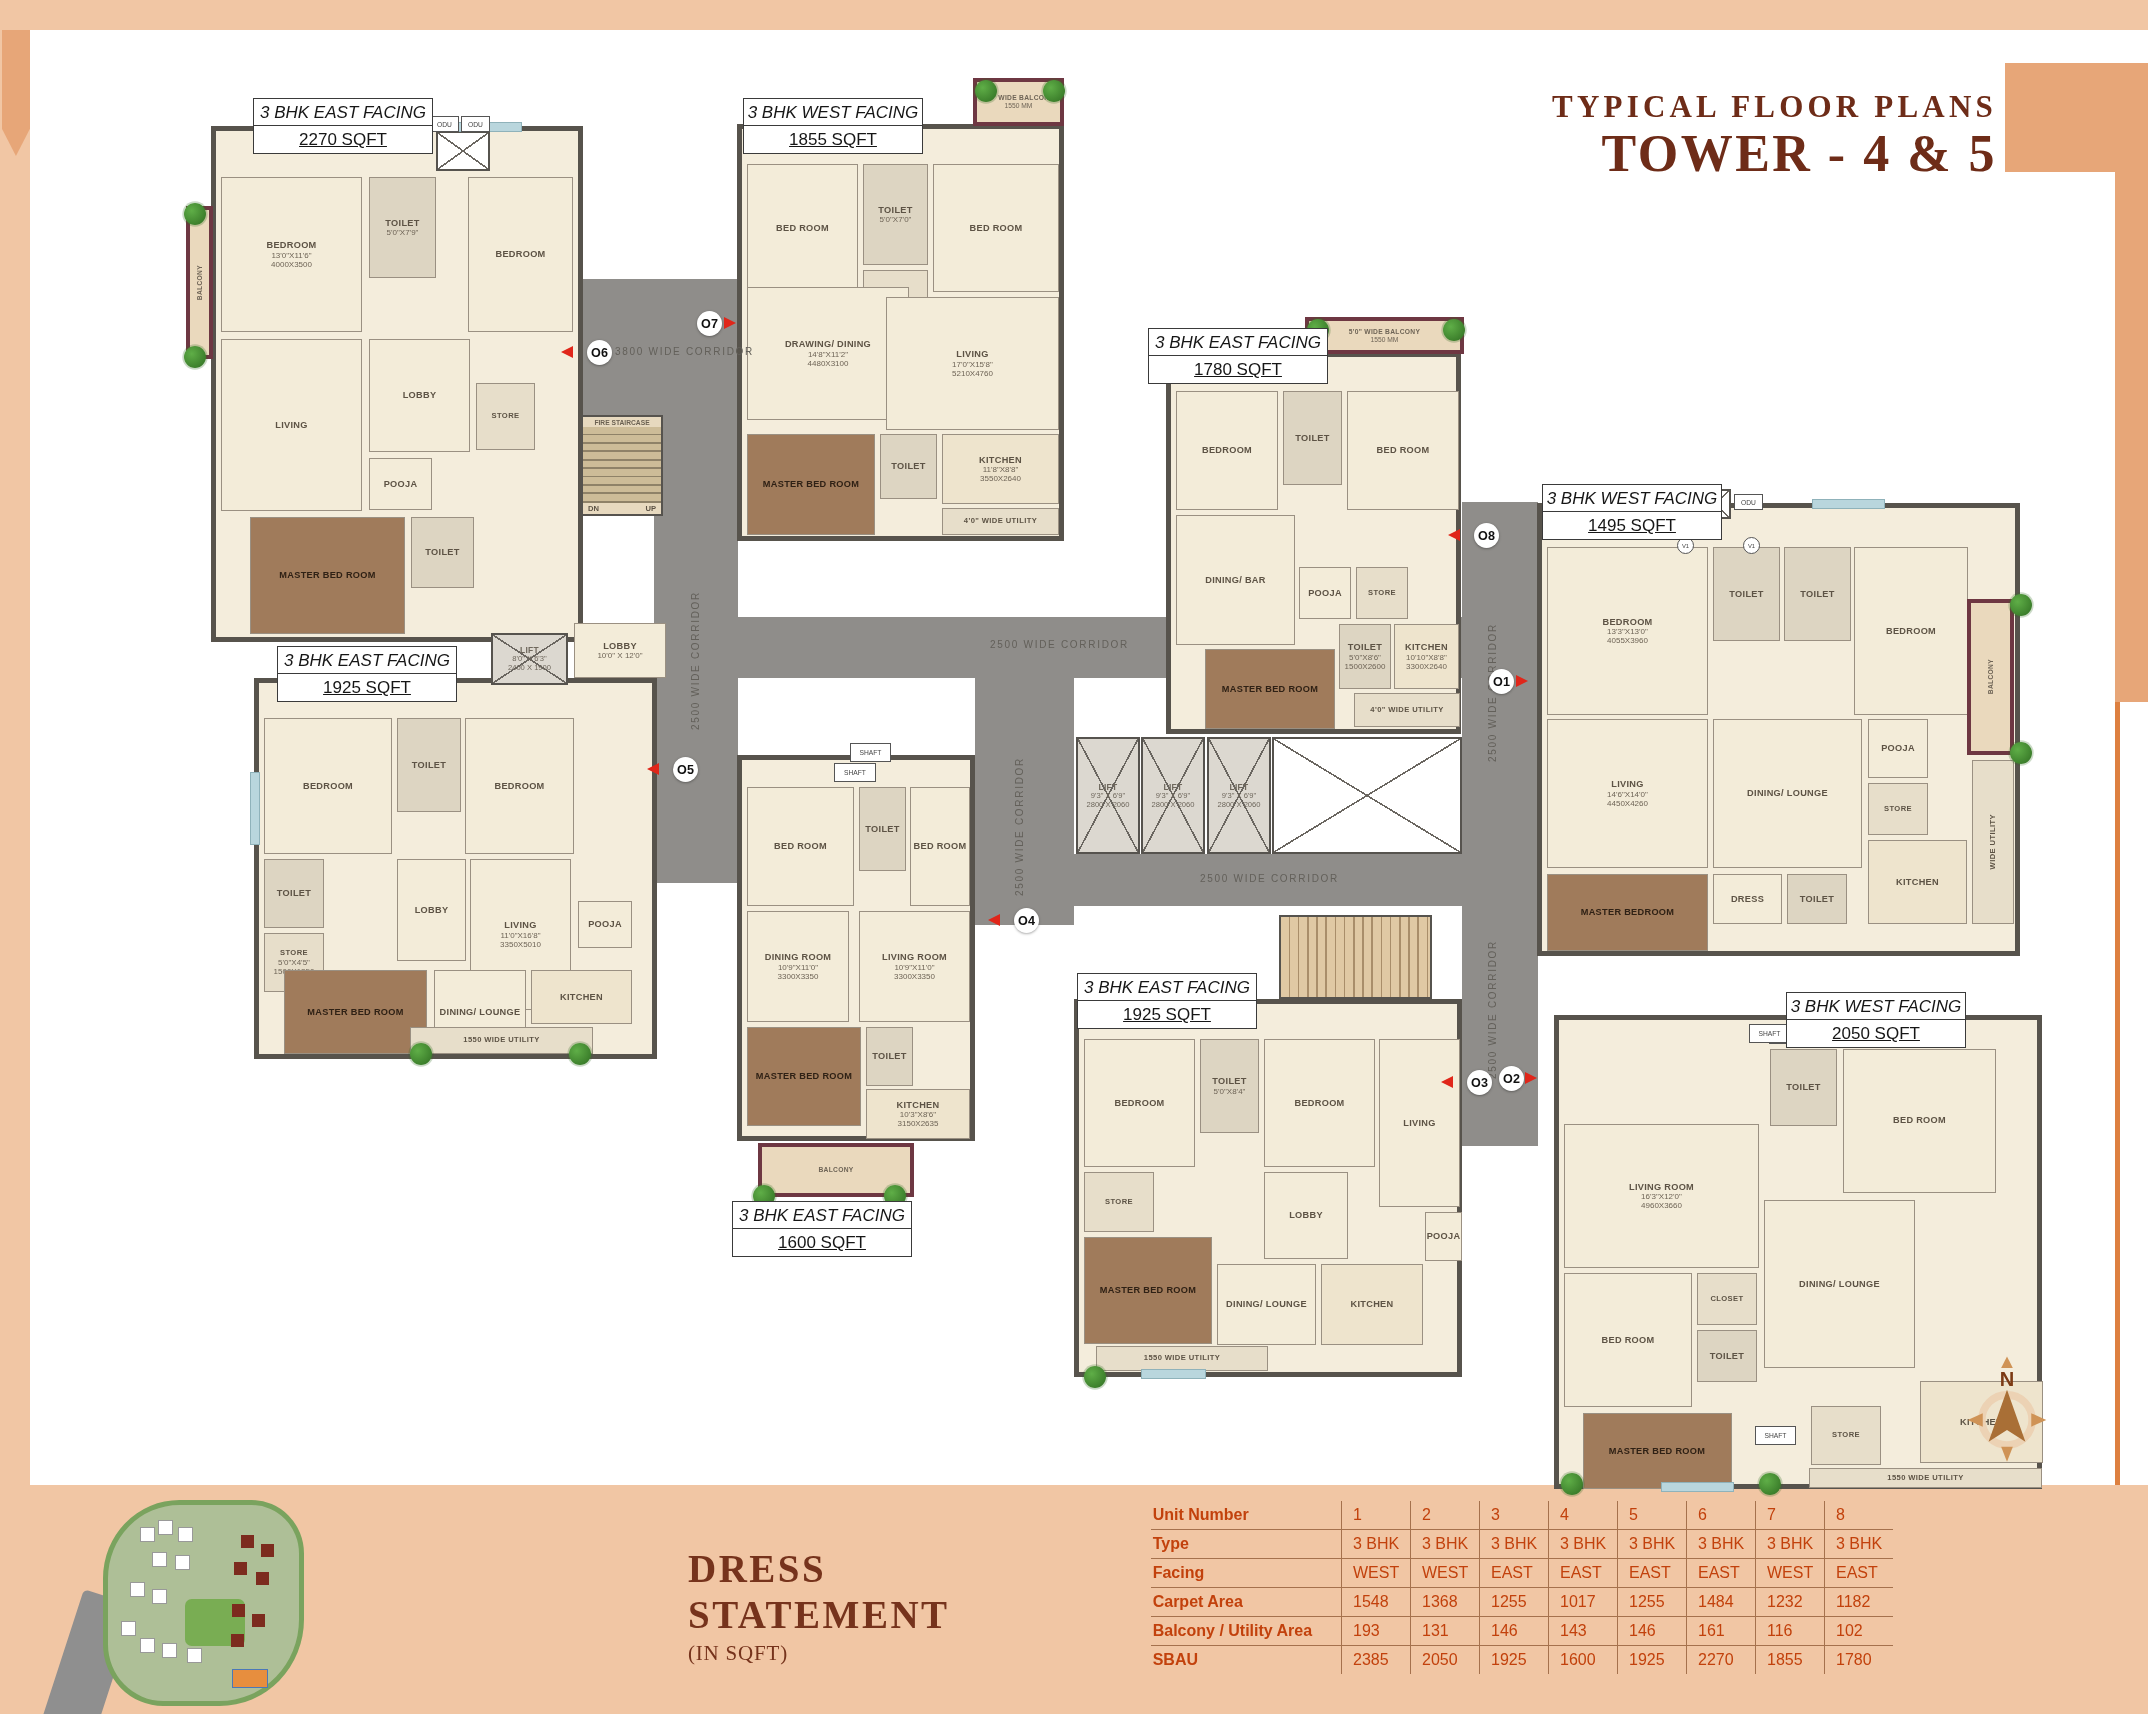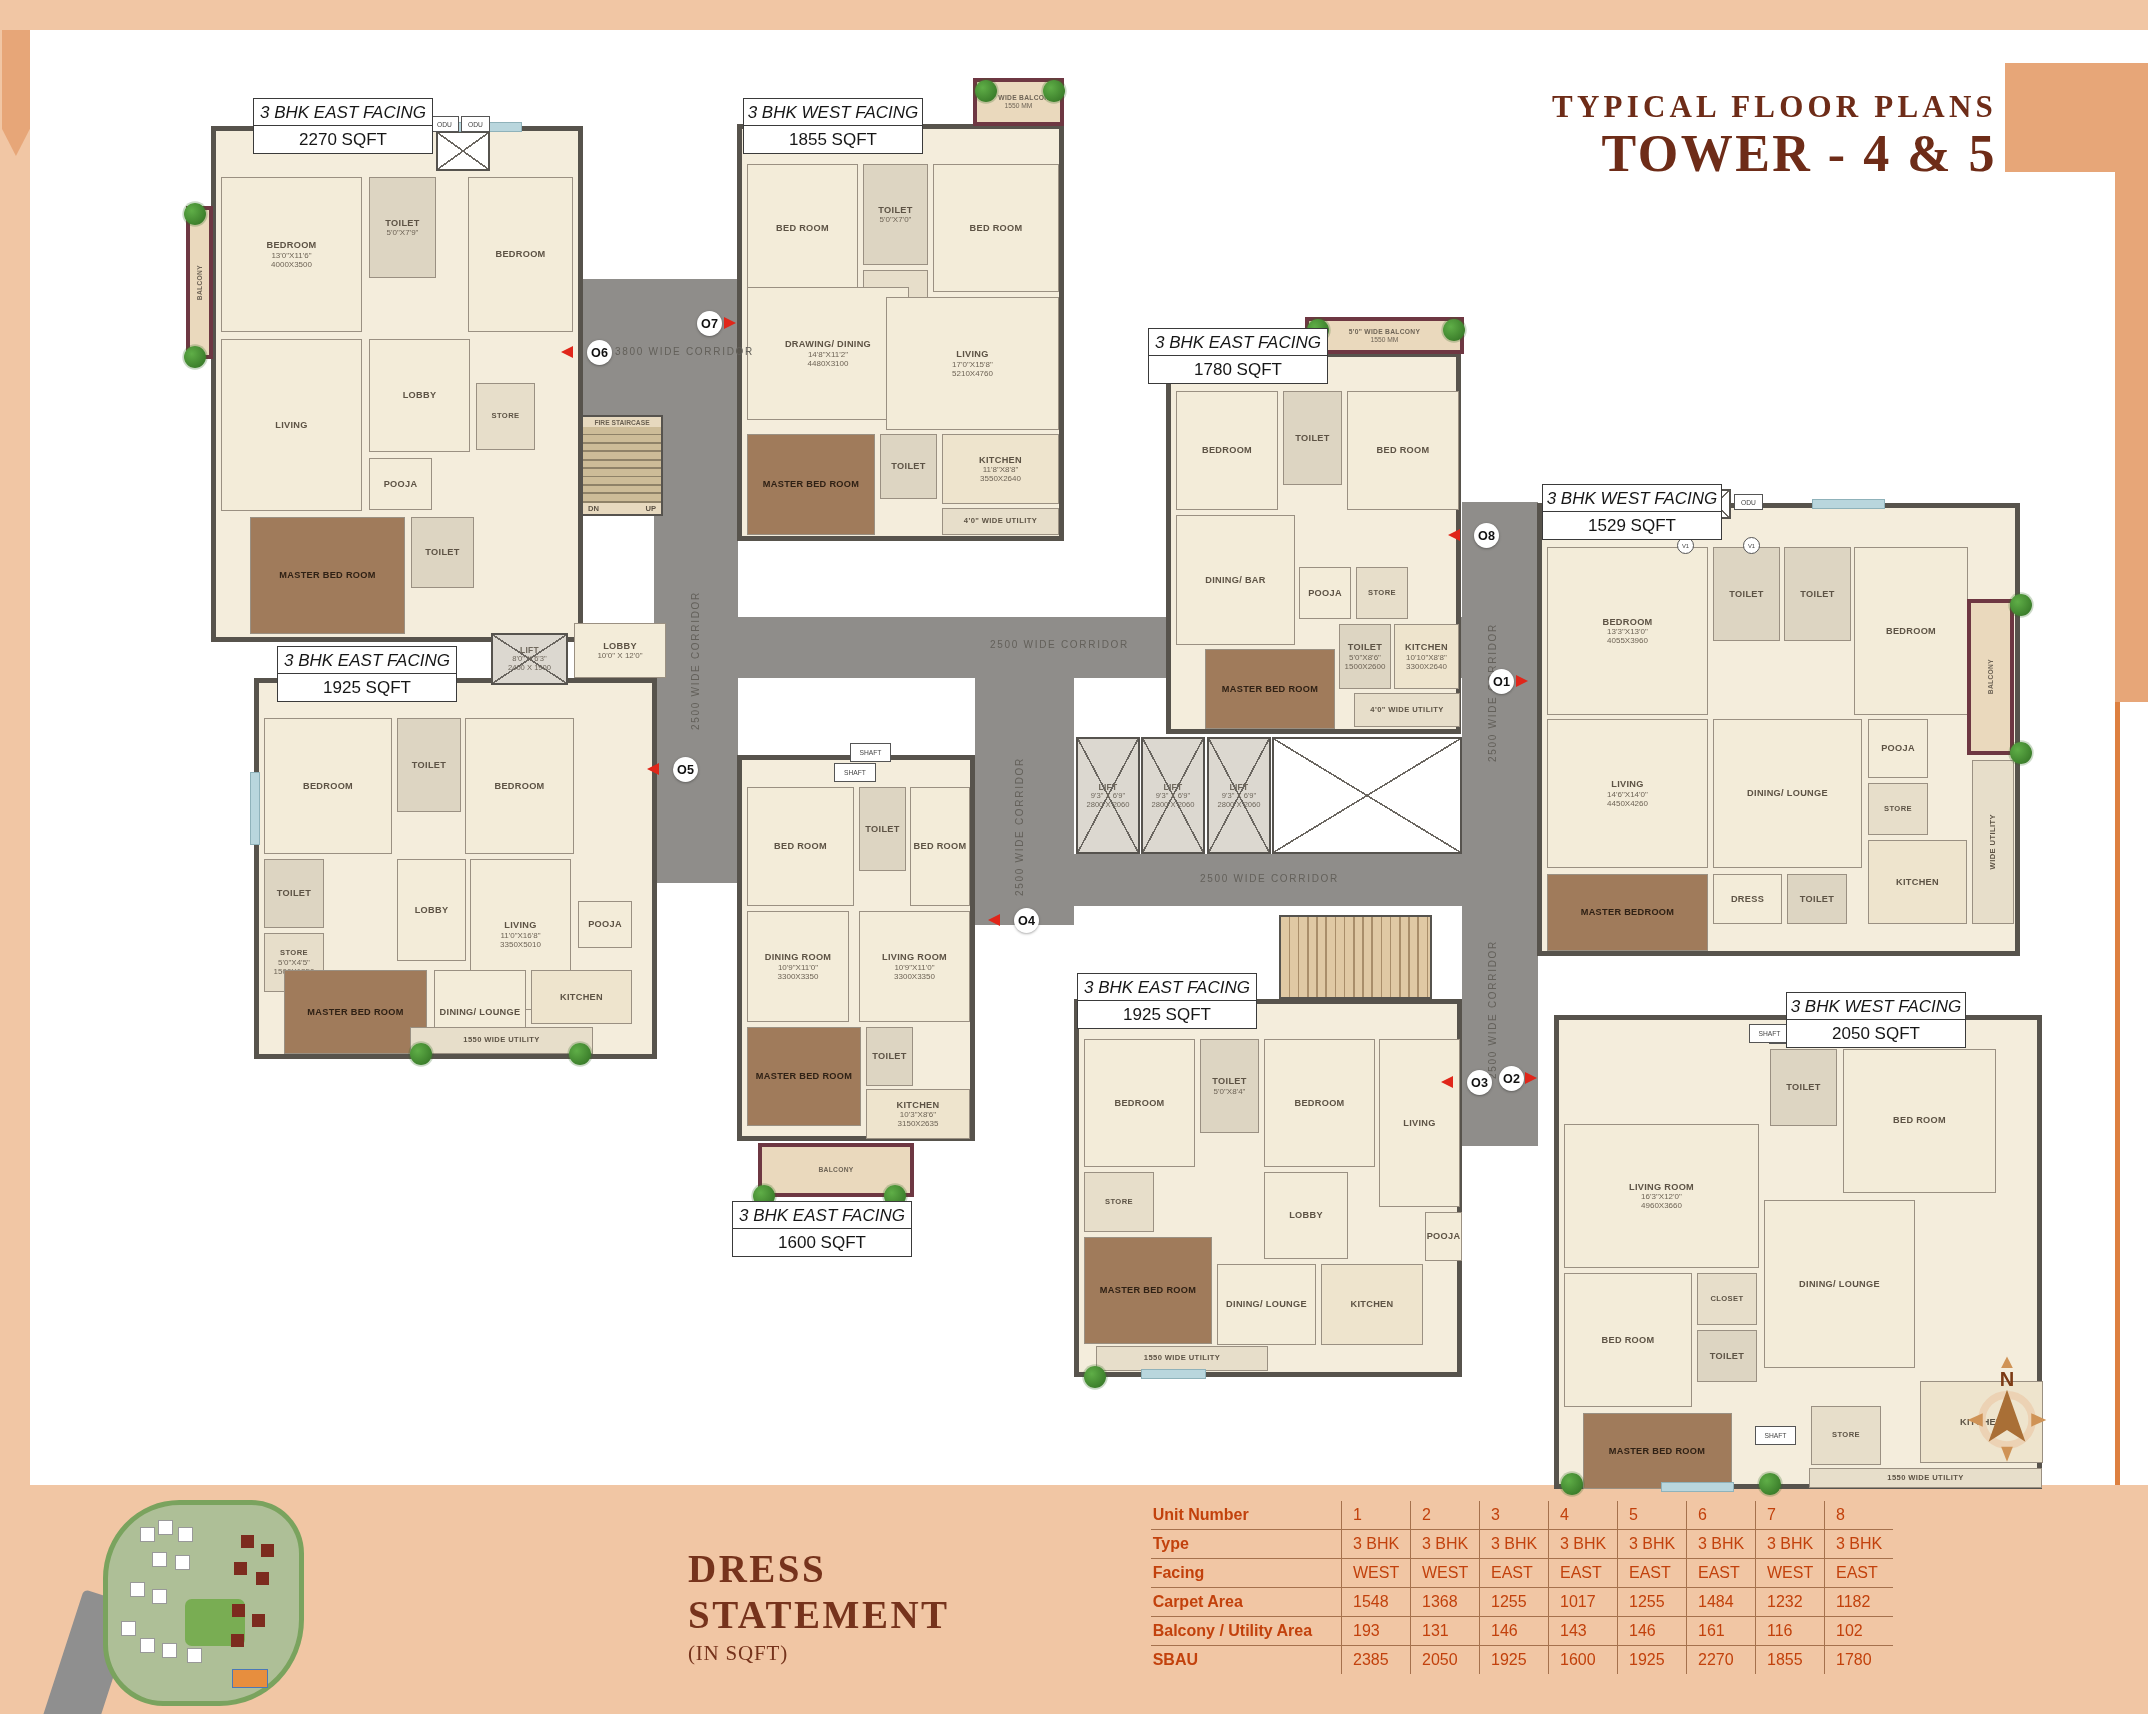--- a/index.html
+++ b/index.html
@@ -7,21 +7,21 @@
         font-family:"Liberation Sans",sans-serif;}
   .band{position:absolute;background:#f1c6a4;}
   .decor{position:absolute;background:#e7a678;}
   #title-small{position:absolute;left:1359px;top:89px;width:638px;text-align:right;
     font:700 31px "Liberation Serif",serif;color:#6e2c18;letter-spacing:4.2px;}
   #title-large{position:absolute;left:1359px;top:124px;width:638px;text-align:right;
     font:700 52px "Liberation Serif",serif;color:#6e2c18;letter-spacing:2.5px;}
   .plan-label{position:absolute;width:178px;background:#fff;border:1.7px solid #3a3a3a;
     font:400 17px/1.25 "Liberation Sans",sans-serif;color:#161616;text-align:center;z-index:8;}
   .plan-label .l1{border-bottom:1.7px solid #3a3a3a;padding:2.5px 3.4px;font-style:italic;}
-  .plan-label .l2{padding:2.5px 3.4px;}
+  .plan-label .l2{padding:2.5px 3.4px;text-decoration:underline;}
   .corridor{position:absolute;background:#8f8d8a;z-index:0;}
   .corlabel{position:absolute;font:400 10px "Liberation Sans",sans-serif;color:#63605a;
     letter-spacing:1.7px;z-index:3;white-space:nowrap;}
   .corlabel.vert{writing-mode:vertical-rl;transform:rotate(180deg);}
   .unit-body{position:absolute;background:#f4eddc;border:5.9px solid #57534c;box-sizing:border-box;z-index:1;}
   .room{position:absolute;border:1.7px solid #9a9082;background:#f3ecd9;box-sizing:border-box;
     display:flex;flex-direction:column;align-items:center;justify-content:center;
     text-align:center;overflow:hidden;padding:0.8px;}
   .rn{font:700 9.2px/1.15 "Liberation Sans",sans-serif;color:#5d5345;letter-spacing:0.3px;}
   .rd{font:400 8px/1.15 "Liberation Sans",sans-serif;color:#6e6456;}
@@ -284,21 +284,21 @@
       <span class="rn">4'0" WIDE UTILITY</span>
     </div>
   </div>
   <div class="balc" style="left:1305px;top:317px;width:159px;height:37px;">
     <span class="rn">5'0" WIDE BALCONY</span>
     <span class="rd">1550 MM</span>
   </div>
 
   <div class="plan-label" style="left:1542px;top:484px;">
     <div class="l1">3 BHK WEST FACING</div>
-    <div class="l2">1529 SQFT</div>
+    <div class="l2">1495 SQFT</div>
   </div>
   <div class="unit-body" style="left:1537px;top:503px;width:483px;height:453px;">
     <div class="room" style="left:5px;top:39px;width:161px;height:168px;">
       <span class="rn">BEDROOM</span>
       <span class="rd">13'3"X13'0"</span>
       <span class="rd">4055X3960</span>
     </div>
     <div class="room wet" style="left:171px;top:39px;width:67px;height:94px;">
       <span class="rn">TOILET</span>
     </div>

